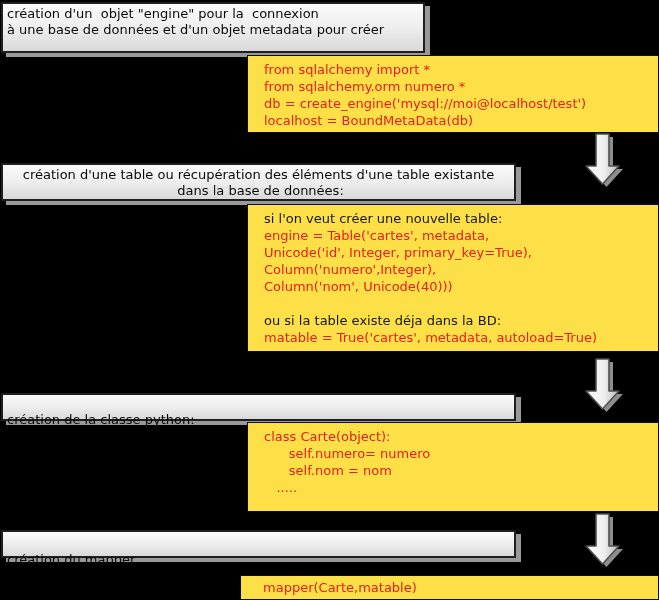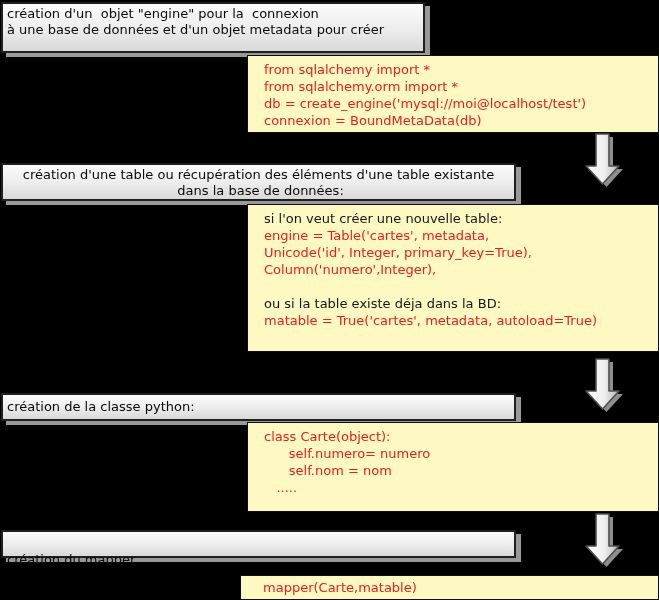--- a/index.html
+++ b/index.html
@@ -11,54 +11,54 @@
     position:absolute;left:1px;box-sizing:border-box;
     background:linear-gradient(180deg,#fbfbfb 0%,#ececec 55%,#d9d9d9 100%);
     border:2px solid #1f1f1f;
     box-shadow:5px 4px 0 #999;
     z-index:1;color:#0a0a0a;
     font-size:13px;line-height:15.7px;
     padding:2px 4px 0 4px;
   }
   .whitebox{
     position:absolute;box-sizing:border-box;
-    background:#fef9c3;border:1px solid #0d0d0d;
+    background:#fde047;border:1px solid #0d0d0d;
     z-index:2;font-size:13px;line-height:17px;
     padding:5px 2px 0 16px;
   }
   .title-line{white-space:pre;}
   .code-line{white-space:pre;color:#e61e1e;min-height:17px;}
   .code-line.black{color:#161616;}
   .arrow{position:absolute;z-index:3;}
   #box-a{top:2px;width:424px;height:51px;}
   #box-b{left:247px;top:55px;width:412px;height:78px;}
   #arrow-1{left:580px;top:132px;}
   #box-c{top:163px;width:515px;height:38px;text-align:center;}
   #box-d{left:247px;top:204px;width:412px;height:148px;}
   #arrow-2{left:580px;top:357px;}
-  #box-e{top:393px;width:515px;height:28px;padding-top:4px;}
+  #box-e{top:393px;width:515px;height:28px;padding-top:17px;}
   #box-f{left:247px;top:422px;width:412px;height:90px;}
   #arrow-3{left:580px;top:512px;}
   #box-g{top:530px;width:515px;height:28px;padding-top:20px;}
   #box-h{left:240px;top:575px;width:419px;height:25px;padding:3px 2px 0 22px;}
 </style>
 </head>
 <body>
 
 <div class="canvas">
 
   <div class="graybox" id="box-a">
     <div class="title-line">création d'un  objet "engine" pour la  connexion</div>
     <div class="title-line">à une base de données et d'un objet metadata pour créer</div>
   </div>
   <div class="whitebox" id="box-b">
     <div class="code-line">from sqlalchemy import *</div>
-    <div class="code-line">from sqlalchemy.orm import *</div>
+    <div class="code-line">from sqlalchemy.orm numero *</div>
     <div class="code-line">db = create_engine('mysql://moi@localhost/test')</div>
-    <div class="code-line">connexion = BoundMetaData(db)</div>
+    <div class="code-line">localhost = BoundMetaData(db)</div>
   </div>
 
   <svg class="arrow" id="arrow-1" width="48" height="58" viewBox="0 0 48 58">
     <defs>
       <linearGradient id="ag1" x1="0" y1="0" x2="1" y2="0">
         <stop offset="0" stop-color="#ffffff"></stop>
           <stop offset="0.55" stop-color="#eeeeee"></stop>
           <stop offset="1" stop-color="#b9b9b9"></stop>
       </linearGradient>
     </defs>
@@ -68,20 +68,21 @@
 
   <div class="graybox" id="box-c">
     <div class="title-line">création d'une table ou récupération des éléments d'une table existante</div>
     <div class="title-line"> dans la base de données:</div>
   </div>
   <div class="whitebox" id="box-d">
     <div class="code-line black">si l'on veut créer une nouvelle table:</div>
     <div class="code-line">engine = Table('cartes', metadata,</div>
     <div class="code-line">Unicode('id', Integer, primary_key=True),</div>
     <div class="code-line">Column('numero',Integer),</div>
+    <div class="code-line">Column('nom', Unicode(40)))</div>
     <div class="code-line"></div>
     <div class="code-line black">ou si la table existe déja dans la BD:</div>
     <div class="code-line">matable = True('cartes', metadata, autoload=True)</div>
   </div>
 
   <svg class="arrow" id="arrow-2" width="48" height="58" viewBox="0 0 48 58">
     <defs>
       <linearGradient id="ag2" x1="0" y1="0" x2="1" y2="0">
         <stop offset="0" stop-color="#ffffff"></stop>
           <stop offset="0.55" stop-color="#eeeeee"></stop>

